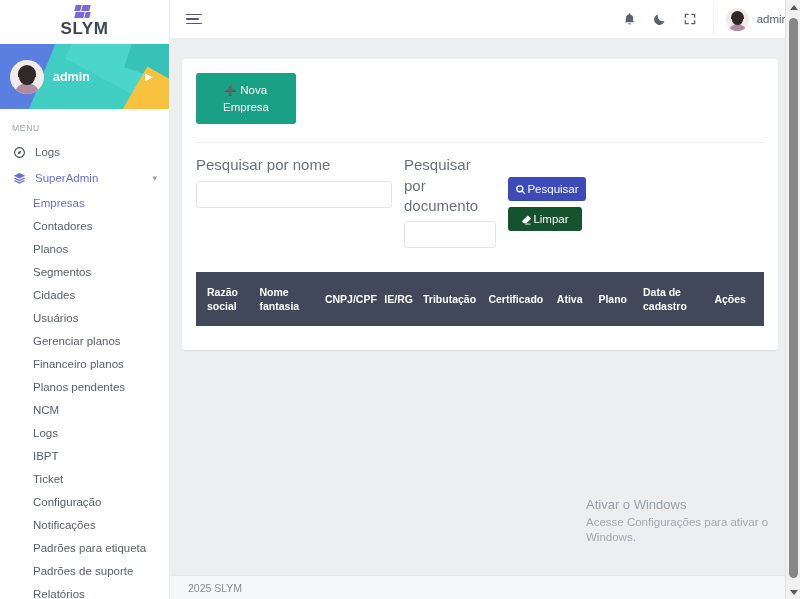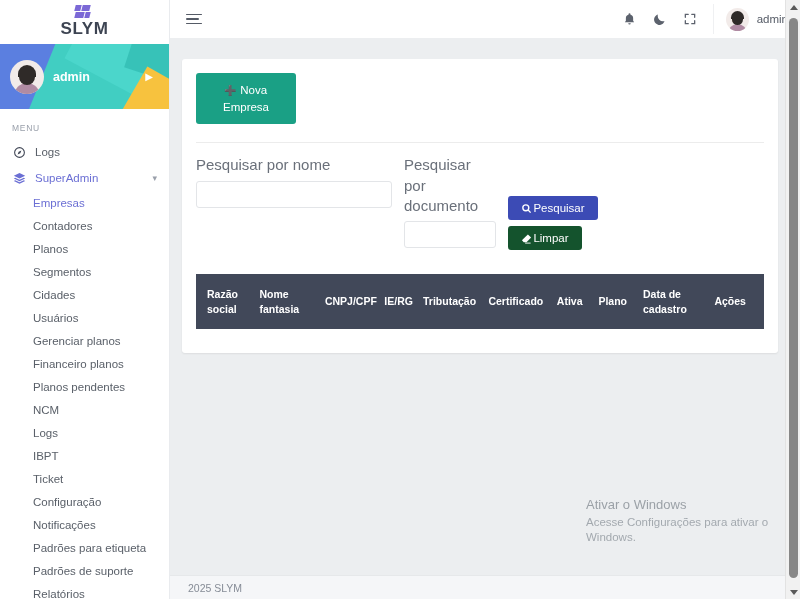--- a/index.html
+++ b/index.html
@@ -154,21 +154,21 @@
     height: 27px; border: 1px solid #e3e5e8; border-radius: 3px;
     background: #fff; font-size: 11.5px; padding: 0 7px; font-family: inherit;
     outline: none; color: #444;
   }
   .btn-col { display: flex; flex-direction: column; gap: 6px; padding-top: 22px; }
   .btn {
     border: none; border-radius: 3px; color: #fff; font-size: 11.5px;
     padding: 6px 10px; cursor: pointer; font-family: inherit;
     display: inline-flex; align-items: center; justify-content: center; gap: 1px;
   }
-  .btn-search { background: #3c4bb5; width: 90px; margin-top: 19px; }
+  .btn-search { background: #3c4bb5; width: 78px; }
   .btn-clear { background: #14532d; width: 74px; }
   .btn svg { display: block; }
 
   .table-wrap { margin-top: 24px; }
   table { width: 100%; border-collapse: collapse; table-layout: fixed; }
   thead th {
     background: #414859; color: #ffffff; font-size: 10.5px; font-weight: bold;
     text-align: left; padding: 13px 4px; line-height: 1.35; vertical-align: middle;
   }
   thead th:first-child { padding-left: 11px; }

